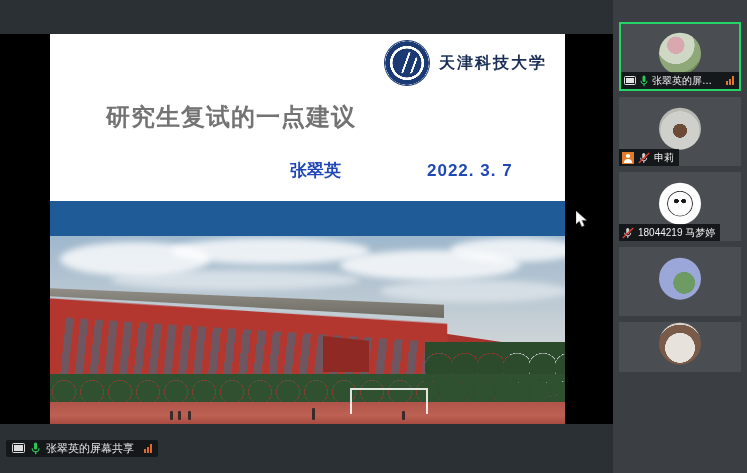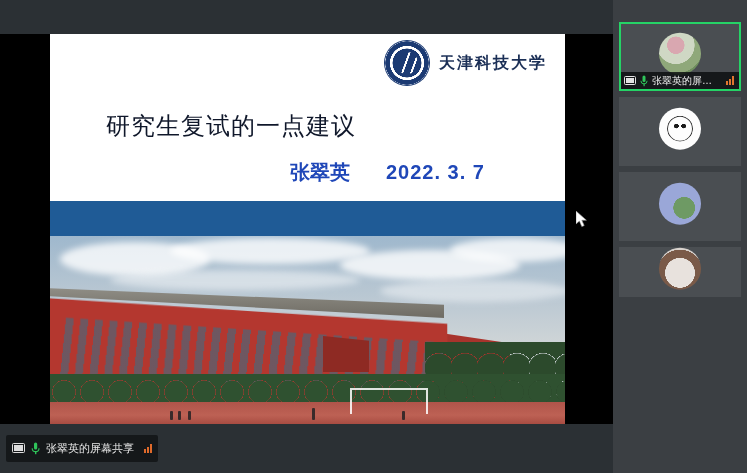--- a/index.html
+++ b/index.html
@@ -77,36 +77,36 @@
     font-family: "Liberation Serif", "DejaVu Serif", serif;
     font-size: 16px;
     font-weight: 700;
     color: #1b2f56;
     letter-spacing: 2px;
     white-space: nowrap;
   }
 
   .slide-title {
     position: absolute;
-    left: 56px; top: 76px;
+    left: 56px; top: 67px;
     font-size: 24px;
-    font-weight: 400;
-    color: #0f172a;
+    font-weight: 700;
+    color: #737373;
     letter-spacing: 1px;
     white-space: nowrap;
   }
 
   .slide-byline {
     position: absolute;
     left: 240px; top: 125px;
     display: flex;
     align-items: baseline;
-    gap: 36px;
+    gap: 86px;
     color: #1f47b8;
-    font-size: 20px;
+    font-size: 17px;
     font-weight: 700;
     white-space: nowrap;
     text-align: center;
   }
   .byline-date { letter-spacing: 1px; }
 
   .slide-band {
     position: absolute;
     left: 0; top: 167px;
     width: 100%; height: 35px;
@@ -237,21 +237,21 @@
     align-items: center;
   }
   .share-pill {
     display: flex;
     align-items: center;
     gap: 6px;
     margin-left: 6px;
     padding: 2px 6px;
     background: #15181a;
     border-radius: 2px;
-    height: 27px;
+    height: 17px;
   }
   .share-pill .label {
     color: #e9e9e9;
     font-size: 11px;
     white-space: nowrap;
   }
 
   
   .rail {
     position: absolute;
@@ -449,23 +449,55 @@
         </span>
         <span class="name">张翠英的屏幕...</span>
         <span class="signal green">
           <i></i>
             <i></i>
             <i></i>
         </span>
       </div>
     </div>
 
+    <div class="tile">
+      <div class="avatar av-photo1"></div>
+      <div class="tile-bar">
+        <span class="ico">
+          <svg width="12" height="12" viewBox="0 0 12 12">
+            <rect width="12" height="12" fill="#e07b2c"></rect>
+            <circle cx="6" cy="4" r="2.1" fill="#ffffff"></circle>
+            <path d="M1.8 11c0-2.4 1.9-4 4.2-4s4.2 1.6 4.2 4z" fill="#ffffff"></path>
+          </svg>
+        </span>
+        <span class="ico">
+          <svg width="12" height="12" viewBox="0 0 12 12">
+            <rect x="4.2" y="1" width="3" height="6" rx="1.5" fill="#cfcfcf"></rect>
+            <path d="M2.6 5.8a3.1 3.1 0 0 0 6.2 0" fill="none" stroke="#cfcfcf" stroke-width="1"></path>
+            <rect x="5.2" y="8.6" width="1.2" height="2.2" fill="#cfcfcf"></rect>
+            <line x1="0.8" y1="11" x2="11.2" y2="1" stroke="#e03b2e" stroke-width="1.5"></line>
+          </svg>
+        </span>
+        <span class="name">申莉</span>
+      </div>
+    </div>
 
     <div class="tile">
       <div class="avatar av-sketch"></div>
+      <div class="tile-bar">
+        <span class="ico">
+          <svg width="12" height="12" viewBox="0 0 12 12">
+            <rect x="4.2" y="1" width="3" height="6" rx="1.5" fill="#cfcfcf"></rect>
+            <path d="M2.6 5.8a3.1 3.1 0 0 0 6.2 0" fill="none" stroke="#cfcfcf" stroke-width="1"></path>
+            <rect x="5.2" y="8.6" width="1.2" height="2.2" fill="#cfcfcf"></rect>
+            <line x1="0.8" y1="11" x2="11.2" y2="1" stroke="#e03b2e" stroke-width="1.5"></line>
+          </svg>
+        </span>
+        <span class="name">18044219 马梦婷</span>
+      </div>
     </div>
 
     <div class="tile">
       <div class="avatar av-frog"></div>
     </div>
 
 
     <div class="tile partial">
       <div class="avatar av-person"></div>
     </div>

